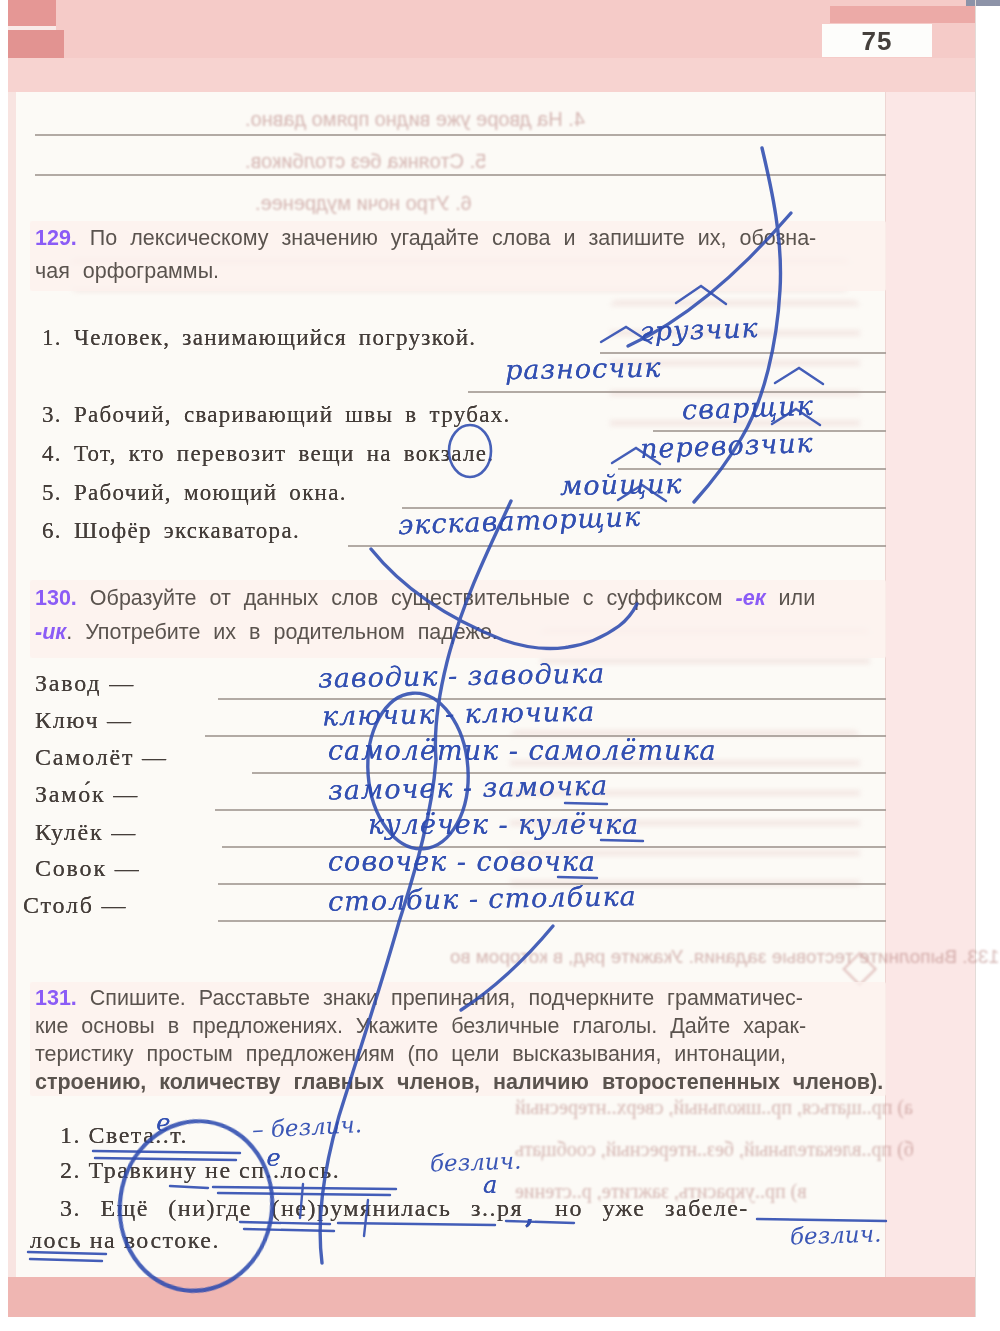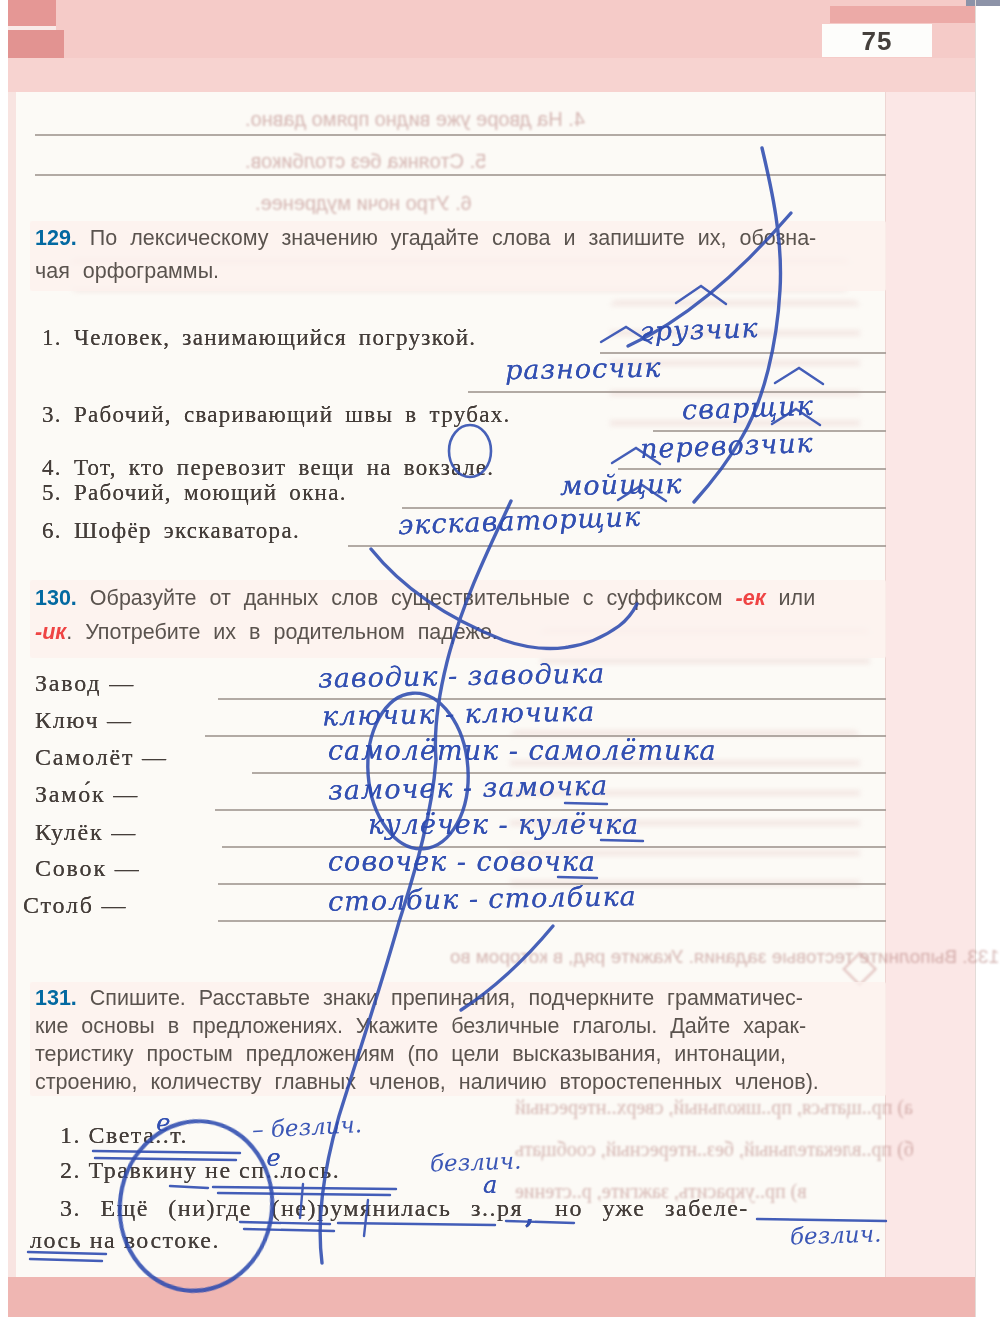--- a/index.html
+++ b/index.html
@@ -23,22 +23,22 @@
   #pageno-box{left:822px;top:24px;width:110px;height:33px;background:#fdfdfb;}
   #pageno{left:822px;top:26px;width:110px;text-align:center;font-family:"Liberation Sans",sans-serif;
           font-weight:bold;font-size:26px;color:#45403c;letter-spacing:1px;}
   
   .bottom-band{left:8px;top:1277px;width:967px;height:40px;background:#efb6b2;}
   
   .rule{position:absolute;height:2px;background:#a49b95;opacity:.85;}
   
   .task-bg{background:#fdf1ee;opacity:.8;border-radius:2px;}
   .sans{font-family:"Liberation Sans",sans-serif;font-size:21.5px;color:#5a534e;word-spacing:7px;}
-  .sans b{color:#0369a1;}
-  .sfx{font-weight:bold;font-style:italic;color:#ef4444;text-align:center;}
+  .sans b{color:#8b5cf6;}
+  .sfx{font-weight:bold;font-style:italic;color:#8b5cf6;text-align:center;}
   
   .body-serif{font-size:23px;letter-spacing:1.3px;word-spacing:5px;color:#443d39;text-shadow:0 0 .5px #443d39;}
   .words{font-size:24px;letter-spacing:1.8px;text-shadow:0 0 .5px #443d39;}
   .sent{font-size:24px;letter-spacing:1.5px;text-shadow:0 0 .6px #3f3936;}
   
   .hw{font-family:"DejaVu Serif",serif;font-style:italic;color:#3350b2;font-size:27px;
       letter-spacing:1px;text-shadow:0 0 .4px #3350b2;}
   .hw-note{font-family:"DejaVu Serif",serif;font-style:italic;color:#3b57b6;font-size:23px;}
   .gapwrap{position:relative;display:inline-block;}
   .gapletter{position:absolute;left:1px;top:-13px;font-family:"DejaVu Serif",serif;font-style:italic;
@@ -106,21 +106,21 @@
   <div class="abs hw" style="left:640px;top:314px;transform:rotate(-2deg);">грузчик</div>
 
   <div class="rule" style="left:468px;top:391px;width:418px;"></div>
   <div class="abs hw" style="left:505px;top:353px;transform:rotate(-1deg);">разносчик</div>
 
   <div class="abs body-serif" style="left:42px;top:402px;">
     <span>3.</span> <span>Рабочий, сваривающий швы в трубах.</span></div>
   <div class="rule" style="left:653px;top:430px;width:233px;"></div>
   <div class="abs hw" style="left:682px;top:392px;transform:rotate(-2deg);">сварщик</div>
 
-  <div class="abs body-serif" style="left:42px;top:441px;margin-top:14px;">
+  <div class="abs body-serif" style="left:42px;top:441px;">
     <span>4.</span> <span>Тот, кто перевозит вещи на вокзале.</span></div>
   <div class="rule" style="left:618px;top:468px;width:268px;"></div>
   <div class="abs hw" style="left:640px;top:430px;transform:rotate(-2deg);">перевозчик</div>
 
   <div class="abs body-serif" style="left:42px;top:480px;">
     <span>5.</span> <span>Рабочий, моющий окна.</span></div>
   <div class="rule" style="left:402px;top:507px;width:484px;"></div>
   <div class="abs hw" style="left:560px;top:469px;transform:rotate(-1deg);">мойщик</div>
 
   <div class="abs body-serif" style="left:42px;top:518px;">
@@ -165,21 +165,21 @@
   <div class="rule" style="left:218px;top:920px;width:668px;"></div>
   <div class="abs hw" style="left:328px;top:883px;transform:rotate(-1deg);">столбик - столбика</div>
 
   <div class="abs task-bg" style="left:30px;top:982px;width:856px;height:114px;"></div>
   <div class="abs sans" style="left:35px;top:986px;">
     <b>131.</b>
     <span>Спишите. Расставьте знаки препинания, подчеркните грамматичес-</span>
   </div>
   <div class="abs sans" style="left:35px;top:1042px;">теристику простым предложениям (по цели высказывания, интонации,</div>
   <div class="abs sans" style="left:35px;top:1014px;">кие основы в предложениях. Укажите безличные глаголы. Дайте харак-</div>
-  <div class="abs sans" style="left:35px;top:1070px;">строению, количеству главных членов, наличию второстепенных членов).</div>
+  <div class="abs sans" style="left:35px;top:1070px;font-weight:bold;">строению, количеству главных членов, наличию второстепенных членов).</div>
 
   <div class="abs sent" style="left:60px;top:1122px;">
     <span>1.</span>
     <span>Света</span><span class="gapwrap"><span>..</span><i class="gapletter">е</i></span><span>т.</span>
   </div>
   <div class="abs hw-note" style="left:252px;top:1114px;transform:rotate(-3deg);">– безлич.</div>
 
   <div class="abs sent" style="left:60px;top:1157px;">
     <span>2.</span>
     <span>Травкину не сп</span><span class="gapwrap"><span>..</span><i class="gapletter">е</i></span><span>лось.</span>

